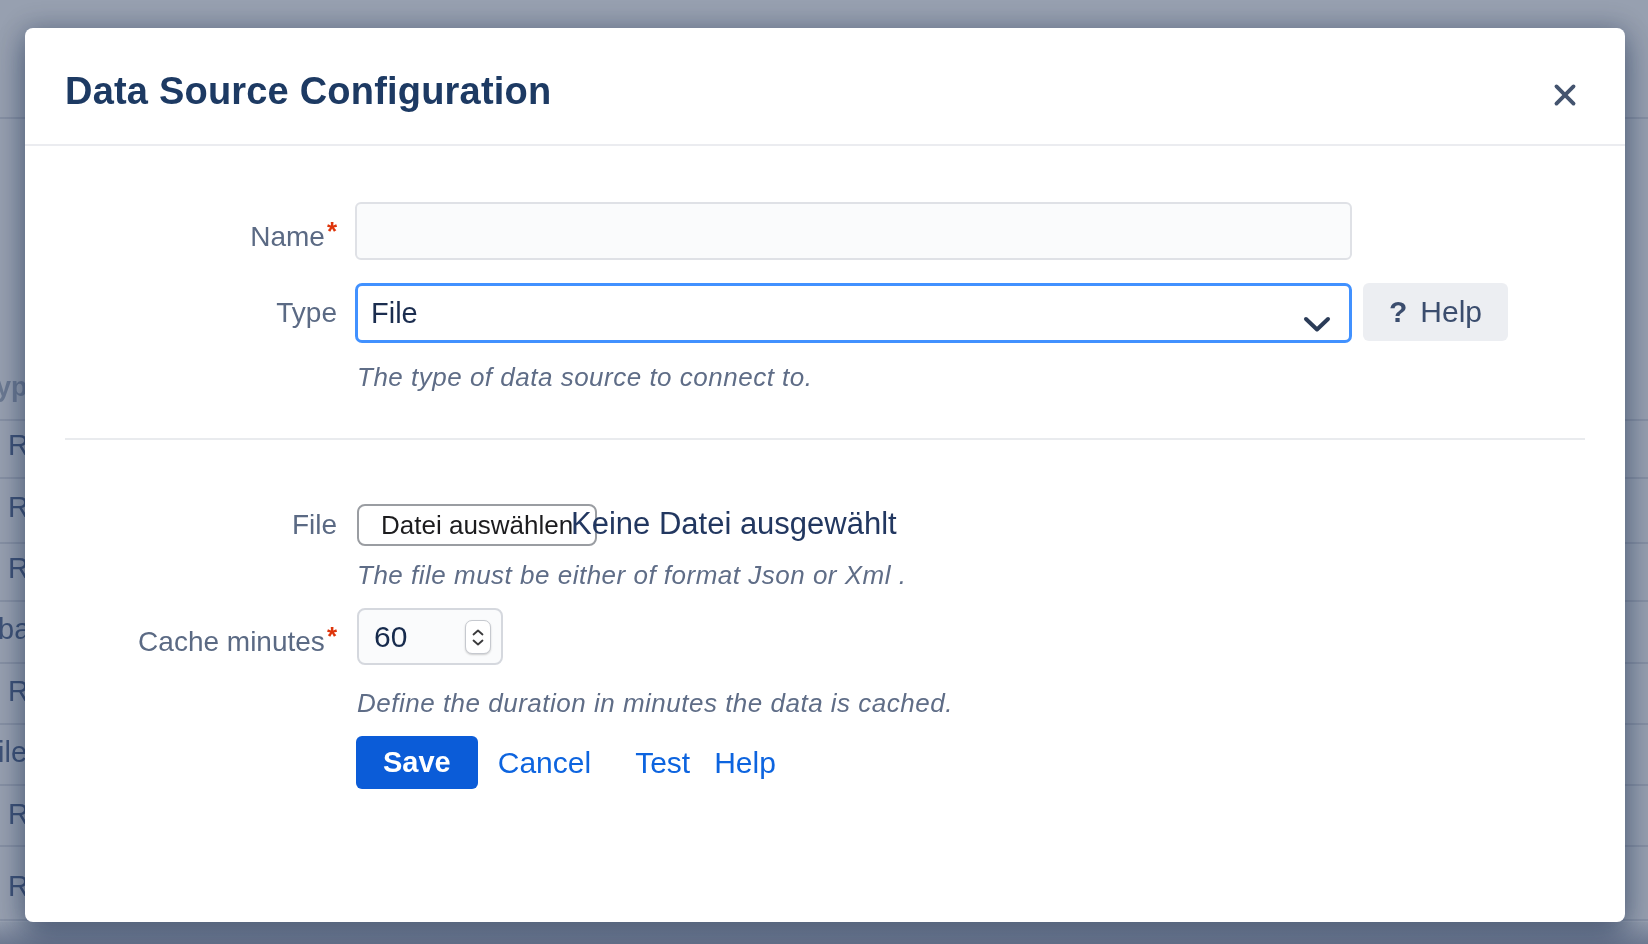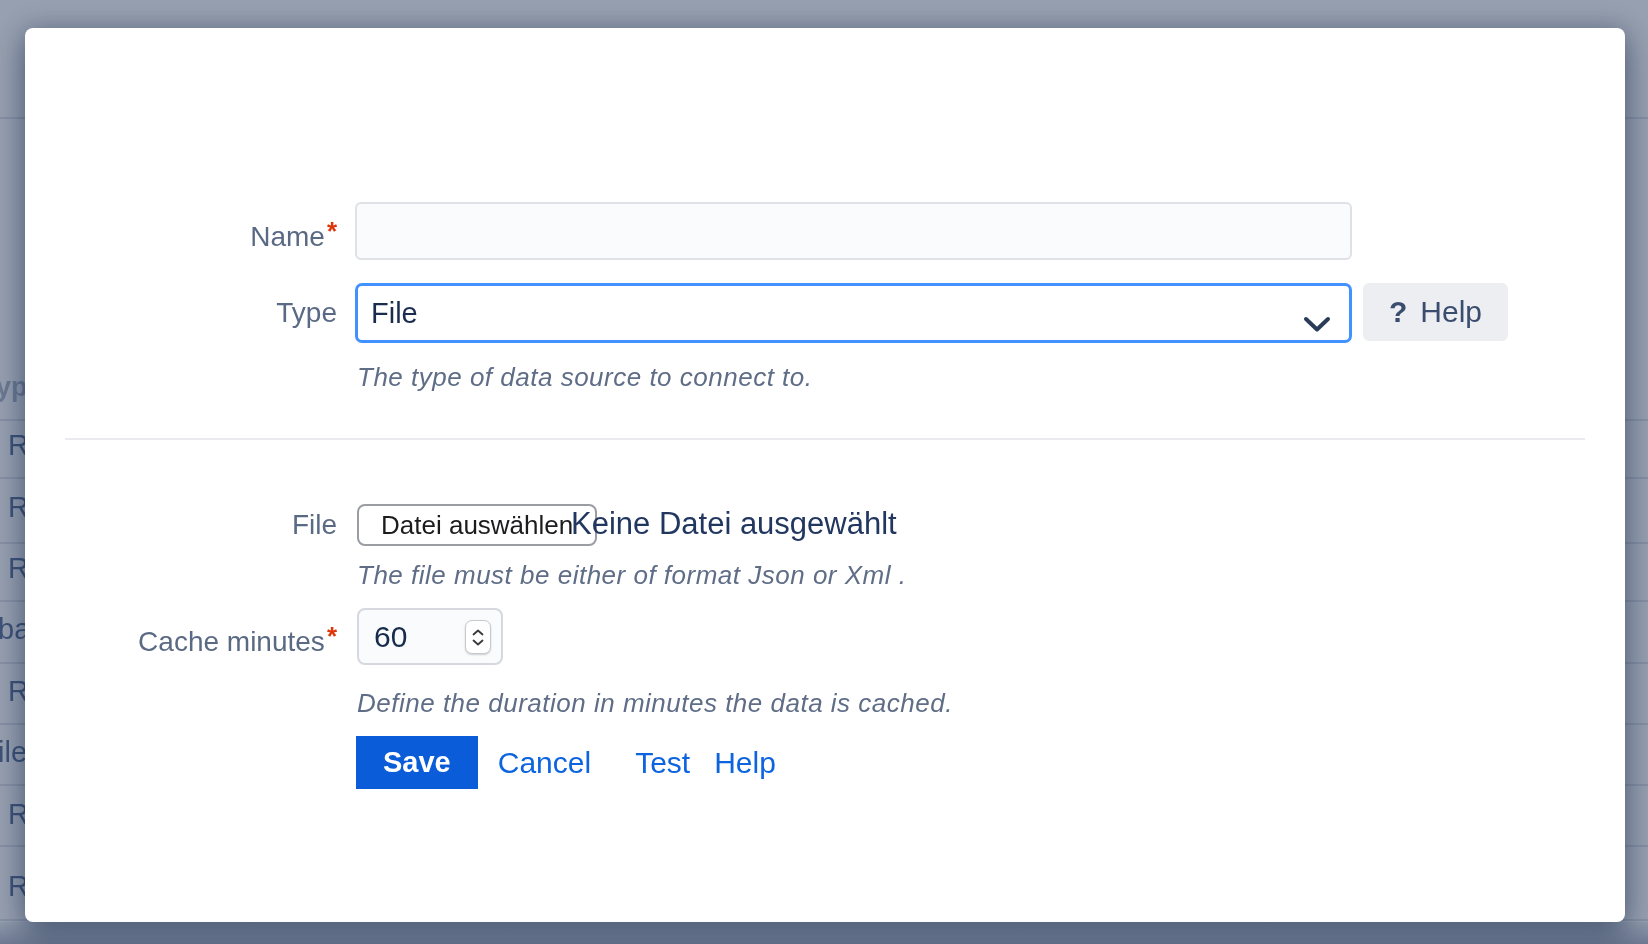--- a/index.html
+++ b/index.html
@@ -111,21 +111,21 @@
     box-shadow:0 1px 2px rgba(0,0,0,.18); cursor:pointer;
     display:flex; flex-direction:column; align-items:center; justify-content:center; gap:3px;
   }
 
   .actions {
     position:absolute; left:331px; top:708px; height:53px;
     display:flex; align-items:center;
   }
   .save-btn {
     height:53px; padding:0 27px; background:#0b5cd8; color:#ffffff;
-    border:none; border-radius:0; cursor:pointer;
+    border:none; border-radius:6px; cursor:pointer;
     font-family:"Liberation Sans", sans-serif; font-size:29px; font-weight:700;
   }
   .lnk {
     font-size:30px; color:#0d64df; text-decoration:none; cursor:pointer; white-space:nowrap;
   }
   .lnk-cancel { margin-left:20px; }
   .lnk-test   { margin-left:44px; }
   .lnk-help   { margin-left:24px; }
 </style>
 </head>
@@ -150,20 +150,30 @@
   <span class="bg-frag" style="left:-2px; top:613px">ba</span>
   <span class="bg-frag" style="left:8px; top:675px">R</span>
   <span class="bg-frag" style="left:-2px; top:736px">ile</span>
   <span class="bg-frag" style="left:8px; top:798px">R</span>
   <span class="bg-frag" style="left:8px; top:870px">R</span>
 </div>
 <div class="bottom-band"></div>
 
 <div class="modal">
 
+  <div class="modal-header">
+    <h1 class="modal-title">Data Source Configuration</h1>
+    <button class="close-btn">
+      <span>
+        <svg width="32" height="32" viewBox="0 0 30 30">
+          <path d="M7 7 L23 23 M23 7 L7 23" stroke="#44546f" stroke-width="3.6" stroke-linecap="round" fill="none"></path>
+        </svg>
+      </span>
+    </button>
+  </div>
 
   <div class="row-label label-name"><span>Name</span><span class="req">*</span></div>
   <input class="name-input" type="text" value="" style="">
 
   <div class="row-label label-type"><span>Type</span></div>
   <div class="type-select">
     <span>File</span>
     <span class="chev">
       <svg width="28" height="17" viewBox="0 0 28 17">
         <path d="M3 3 L14 13.5 L25 3" fill="none" stroke="#2b3c58" stroke-width="4" stroke-linecap="round" stroke-linejoin="round"></path>

